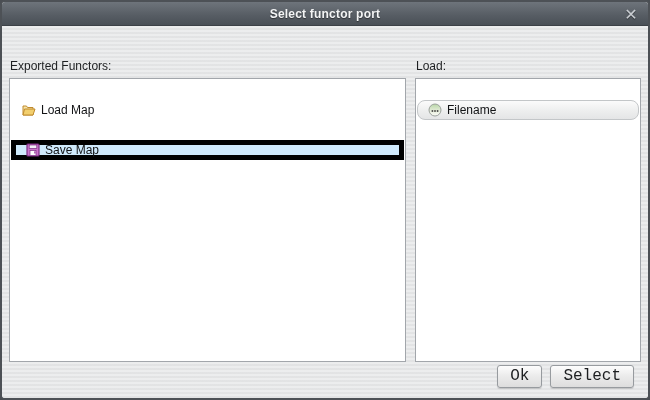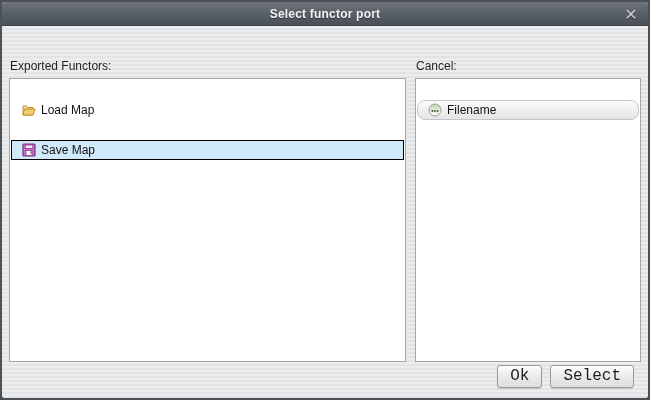--- a/index.html
+++ b/index.html
@@ -66,21 +66,21 @@
     height: 20px;
     display: flex; align-items: center;
     gap: 5px;
     padding: 0 10px;
     font-size: 12px; color: #121315;
     border: 1px solid transparent;
     margin-top: 20px;
   }
   .row.selected {
     background: #cfe9fb;
-    border: 1px solid #000000;
+    border: 5px solid #000000;
   }
   .row.raised {
     background: linear-gradient(#fbfbfb, #eceded 60%, #e4e5e6);
     border: 1px solid #c3c6c8;
     border-radius: 8px;
   }
   .icon14 { width: 14px; height: 14px; flex: 0 0 14px; display: block; }
   .footer {
     flex: 0 0 36px;
     display: flex; align-items: center; justify-content: flex-end;
@@ -133,21 +133,21 @@
               <rect x="4" y="7.5" width="6" height="5" fill="#ffffff" stroke="#7c2b80" stroke-width="0.7"></rect>
               <rect x="8.2" y="8.3" width="1.4" height="2.2" fill="#9a3c9e"></rect>
             </svg>
             <span>Save Map</span>
           </div>
 
         </div>
       </div>
 
       <div class="panel panel-right">
-        <div class="panel-label">Cancel:</div>
+        <div class="panel-label">Load:</div>
         <div class="listbox">
 
           <div class="row raised">
             <svg class="icon14" viewBox="0 0 14 14">
               <defs>
                 <linearGradient id="pg" x1="0" y1="0" x2="0" y2="1">
                   <stop offset="0" stop-color="#b7d6a6"></stop>
                   <stop offset="0.55" stop-color="#e4ecd9"></stop>
                   <stop offset="1" stop-color="#fbfbf7"></stop>
                 </linearGradient>

